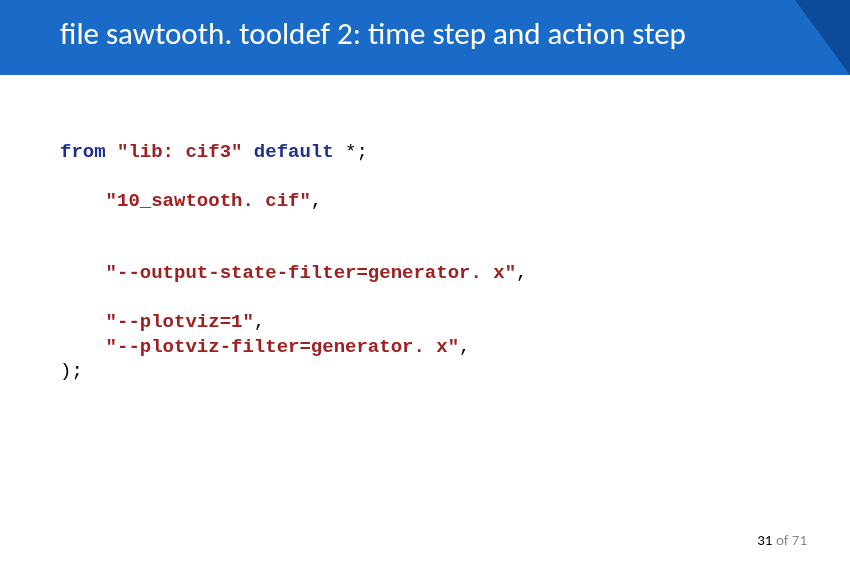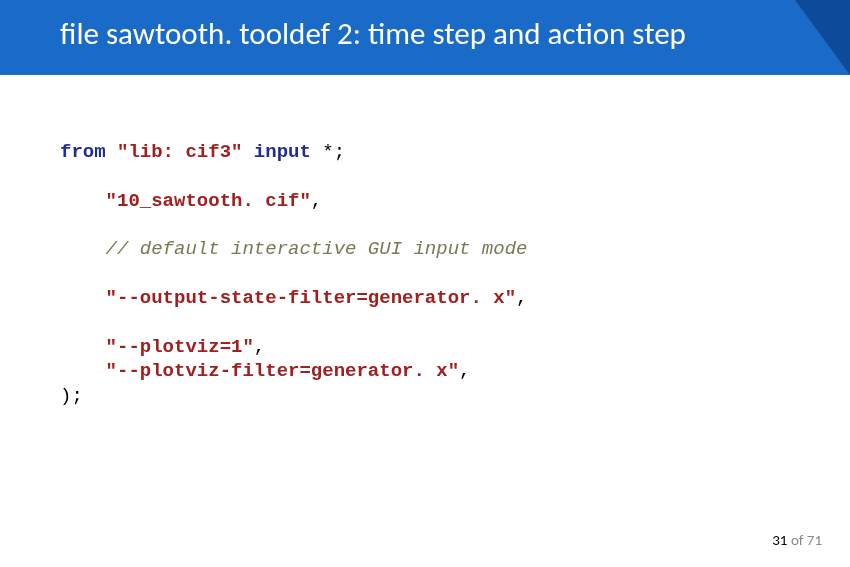--- a/index.html
+++ b/index.html
@@ -41,41 +41,40 @@
     line-height: 1.3;
     color: #000000;
   }
   .code-line { white-space: pre; }
   .kw { color: #1f2f8f; font-weight: bold; font-family: Liberation Mono, monospace; }   
   .str { color: #a02020; font-weight: bold; }  
   .cmt { color: #7a7a55; font-style: italic; } 
   .blank { height: 24px; }
   .page-num {
     position: absolute;
-    right: 28px;
+    right: 43px;
     bottom: 18px;
     font-size: 15px;
     color: #000000;
   }
   .page-num .of { color: #888888; }
 </style>
 </head>
 <body>
 <div class="slide">
 
   <div class="title-bar">
     <div class="title-text">file sawtooth. tooldef 2: time step and action step</div>
   </div>
 
   <div class="code-block">
-    <div class="code-line"><span class="kw">from</span> <span class="str">"lib: cif3"</span> <span class="kw">input</span><span> *;</span></div>
+    <div class="code-line"><span class="kw">from</span> <span class="str">"lib: cif3"</span> <span class="kw">default</span><span> *;</span></div>
     <div class="blank"></div>
     <div class="code-line"><span class="str">    "10_sawtooth. cif"</span><span>,</span></div>
     <div class="blank"></div>
-    <div class="code-line"><span class="cmt">    // default interactive GUI input mode</span></div>
     <div class="blank"></div>
     <div class="code-line"><span class="str">    "--output-state-filter=generator. x"</span><span>,</span></div>
     <div class="blank"></div>
     <div class="code-line"><span class="str">    "--plotviz=1"</span><span>,</span></div>
     <div class="code-line"><span class="str">    "--plotviz-filter=generator. x"</span><span>,</span></div>
     <div class="code-line">);</div>
   </div>
 
   <div class="page-num">
     <span>31</span>

